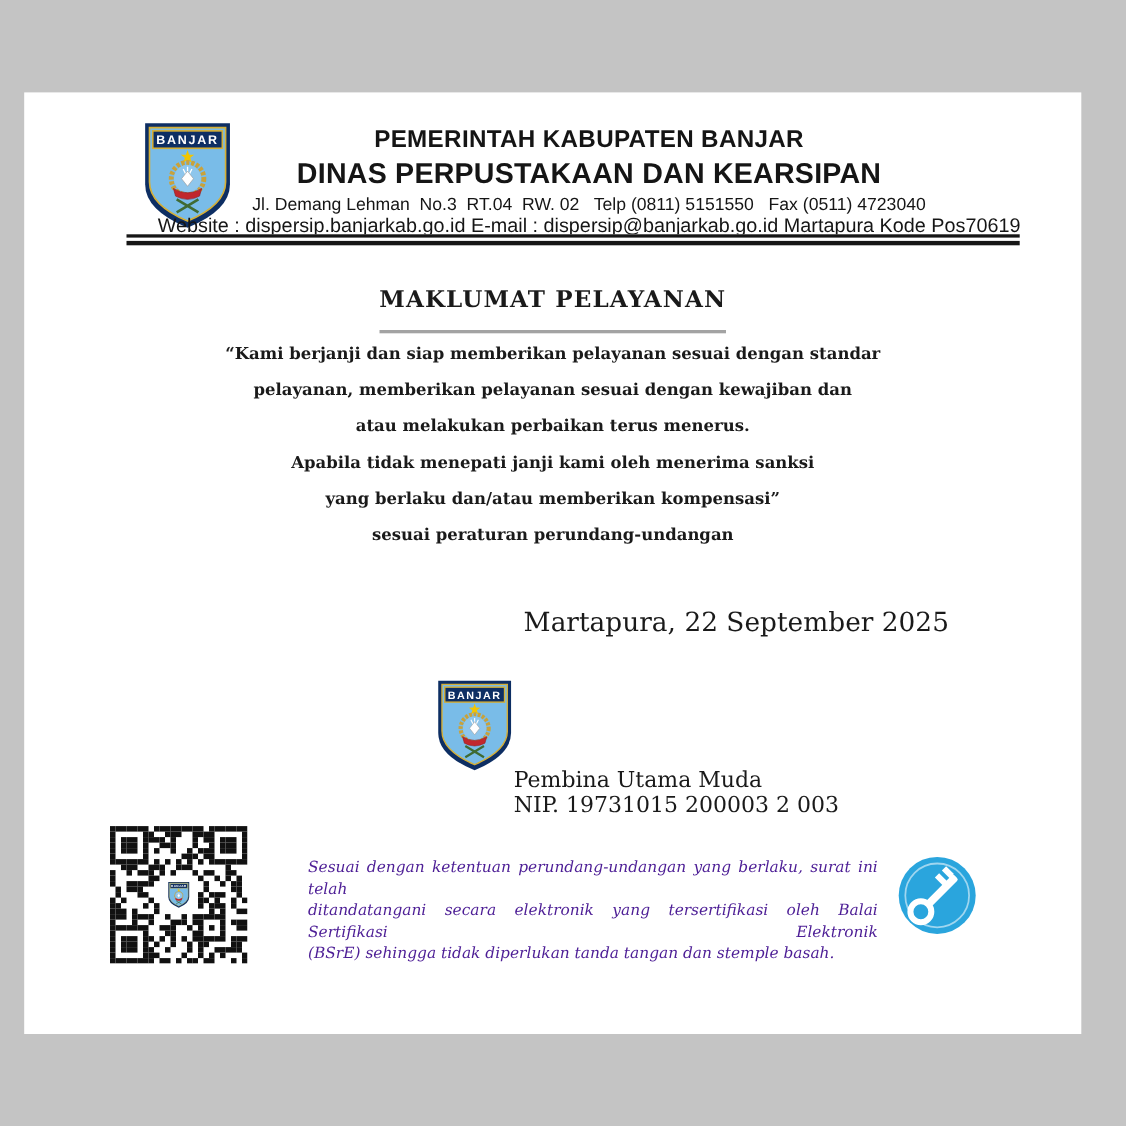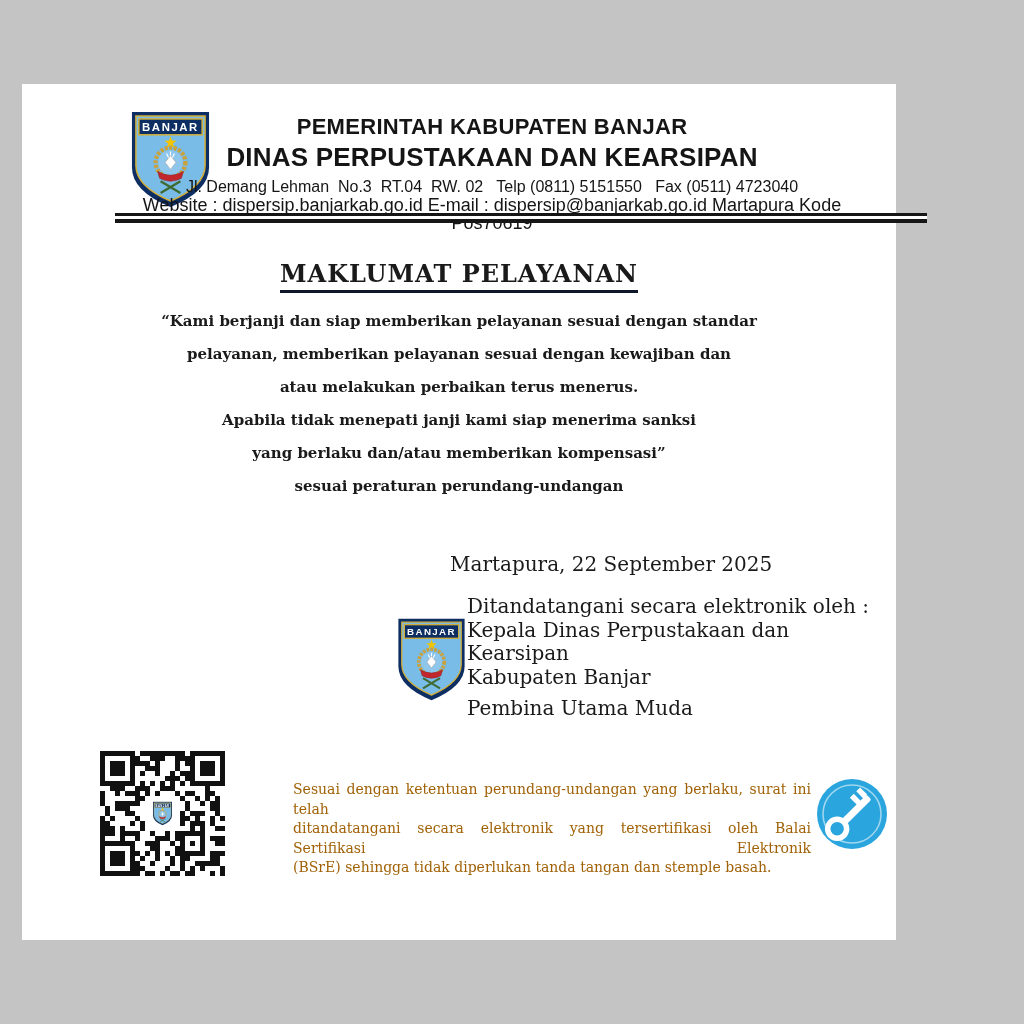--- a/index.html
+++ b/index.html
@@ -1,54 +1,54 @@
 <!DOCTYPE html>
 <html><head>
 <meta charset="utf-8">
 <style>
   html,body{margin:0;padding:0}
   body{
     width:1024px;height:1024px;position:relative;overflow:hidden;
     background:#c4c4c4;color:#1a1a1a;
     font-family:"DejaVu Serif","Liberation Serif",serif;
   }
-  .paper{position:absolute;left:22px;top:84px;width:874px;height:856px;background:#ffffff}
+  .paper{position:absolute;left:22px;top:84px;width:961px;height:856px;background:#ffffff}
 
   
   .lh-logo{position:absolute;left:106px;top:26px;width:85px;height:99px}
   .lh-text{position:absolute;left:118px;right:52px;top:30px;text-align:center;
            font-family:"Liberation Sans",sans-serif;color:#151515}
   .lh-gov{font-size:22px;font-weight:bold;line-height:26px;letter-spacing:.3px}
   .lh-agency{font-size:26px;font-weight:bold;line-height:35px;letter-spacing:.2px}
   .lh-addr{font-size:16px;line-height:18px;margin-top:3px;white-space:pre}
   .lh-web{font-size:18px;line-height:18px}
   .lh-rule{position:absolute;left:93px;top:129px;width:812px;height:3px;
            border-top:3px solid #161616;border-bottom:4px solid #161616;background:#fff}
 
   
   .title-wrap{position:absolute;left:0;right:0;top:175px;text-align:center}
-  .doc-title{display:inline-block;font-size:24px;font-weight:bold;letter-spacing:1px;
-             border-bottom:3px solid #0f172a;padding-bottom:2px}
+  .doc-title{display:inline-block;font-size:21px;font-weight:bold;letter-spacing:1px;
+             border-bottom:3px solid #a3a3a3;padding-bottom:16px}
 
   
   .pledge{position:absolute;left:40px;right:40px;top:221px;text-align:center;
           font-weight:bold;font-size:15px}
   .pledge-line{height:33px;line-height:33px;white-space:nowrap}
 
   
-  .place-date{position:absolute;left:428px;top:468px;font-size:20px}
+  .place-date{position:absolute;left:454px;top:468px;font-size:24px}
   .esign-block{position:absolute;left:445px;top:511px;font-size:20px;line-height:23.5px}
   .sig-logo{position:absolute;left:373px;top:533px;width:73px;height:85px}
   .name-block{position:absolute;left:445px;top:613px;font-size:20px;line-height:22.5px}
 
   
   .qr{position:absolute;left:78px;top:667px;width:125px;height:125px}
   .qr-center-logo{position:absolute;left:129px;top:716px;width:23px;height:27px;background:#fff;padding:1px}
-  .disclaimer{position:absolute;left:271px;top:696px;width:518px;
-              font-size:14px;line-height:19.5px;color:#a16207}
+  .disclaimer{position:absolute;left:258px;top:696px;width:518px;
+              font-style:italic;font-size:14px;line-height:19.5px;color:#4c1d95}
   .disc-j{text-align:justify;text-align-last:justify}
   .bsre{position:absolute;left:791px;top:692px;width:78px;height:78px}
 
   svg{display:block}
   .hidden-defs{position:absolute;width:0;height:0;overflow:hidden}
 </style>
 </head>
 <body>
 
 <svg class="hidden-defs" aria-hidden="true">
@@ -85,41 +85,37 @@
   <div class="lh-rule"></div>
 
   <div class="title-wrap">
     <span class="doc-title">MAKLUMAT PELAYANAN</span>
   </div>
 
   <div class="pledge">
     <div class="pledge-line">“Kami berjanji dan siap memberikan pelayanan sesuai dengan standar</div>
     <div class="pledge-line">pelayanan, memberikan pelayanan sesuai dengan kewajiban dan</div>
     <div class="pledge-line">atau melakukan perbaikan terus menerus.</div>
-    <div class="pledge-line">Apabila tidak menepati janji kami siap menerima sanksi</div>
+    <div class="pledge-line">Apabila tidak menepati janji kami oleh menerima sanksi</div>
     <div class="pledge-line">yang berlaku dan/atau memberikan kompensasi”</div>
     <div class="pledge-line">sesuai peraturan perundang-undangan</div>
   </div>
 
   <div class="place-date">Martapura, 22 September 2025</div>
 
   <div class="sig-logo">
     <svg width="73" height="85" viewBox="0 0 86 100">
         <use href="#banjar-shield"></use>
       </svg>
   </div>
 
-  <div class="esign-block">
-    <div>Ditandatangani secara elektronik oleh :</div>
-    <div>Kepala Dinas Perpustakaan dan Kearsipan</div>
-    <div>Kabupaten Banjar</div>
-  </div>
 
   <div class="name-block">
     <div>Pembina Utama Muda</div>
+    <div>NIP. 19731015 200003 2 003</div>
   </div>
 
   <svg id="qr-svg" class="qr" viewBox="0 0 125 125" width="125" height="125">
       <rect x="0" y="0" width="5" height="5" fill="#111"></rect>
       <rect x="5" y="0" width="5" height="5" fill="#111"></rect>
       <rect x="10" y="0" width="5" height="5" fill="#111"></rect>
       <rect x="15" y="0" width="5" height="5" fill="#111"></rect>
       <rect x="20" y="0" width="5" height="5" fill="#111"></rect>
       <rect x="25" y="0" width="5" height="5" fill="#111"></rect>
       <rect x="30" y="0" width="5" height="5" fill="#111"></rect>

